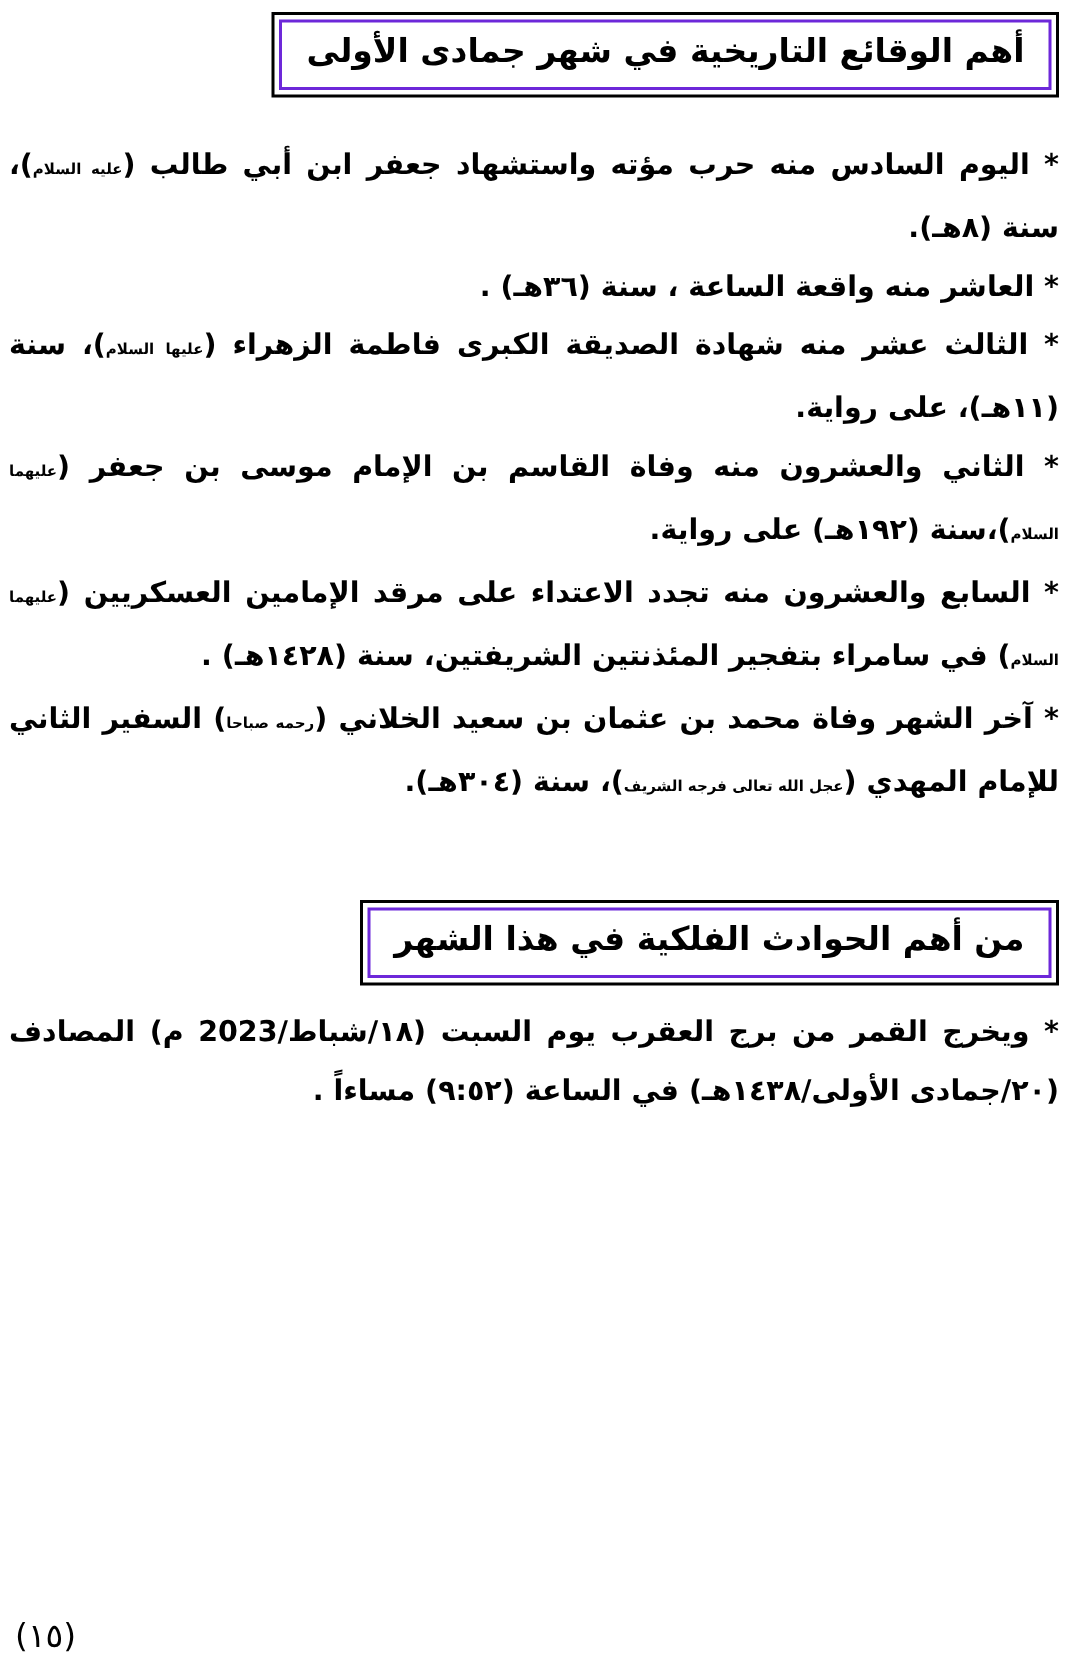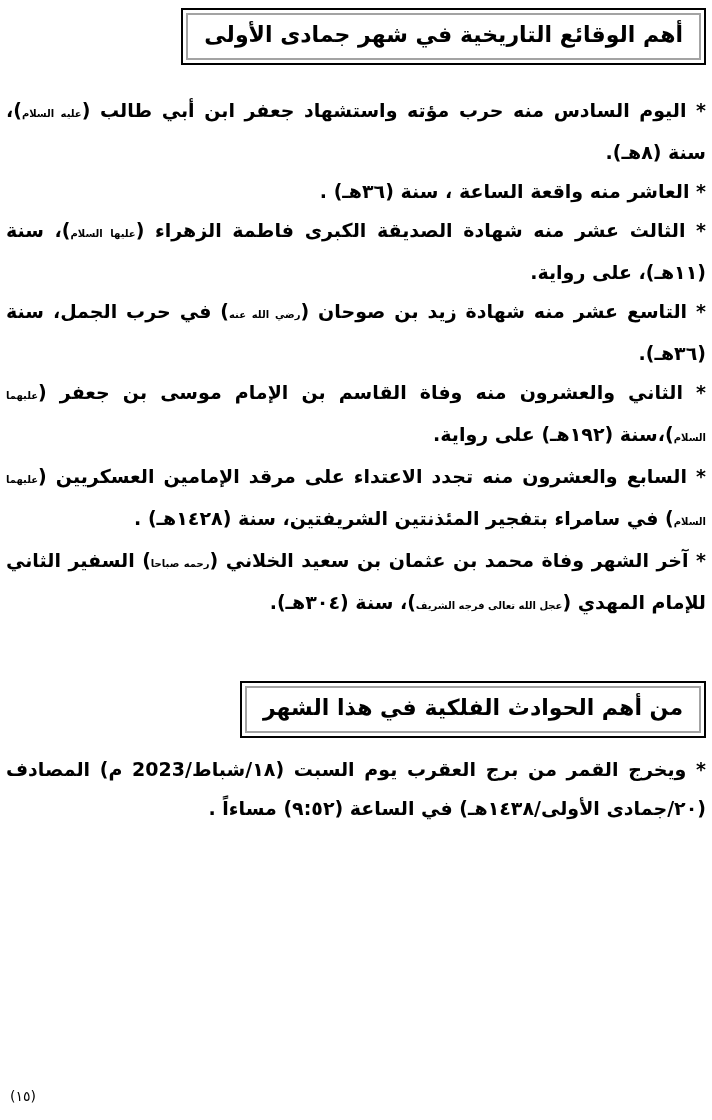--- a/index.html
+++ b/index.html
@@ -22,21 +22,21 @@
   }
   .title-box {
     border: 2px solid #000;
     padding: 3px;
     width: -moz-fit-content;
     width: fit-content;
     max-width: 100%;
     margin-bottom: 26px;
   }
   .title-box-inner {
-    border: 2px solid #a3a3a3;
+    border: 2px solid #6d28d9;
     padding: 5px 16px 7px 16px;
     font-size: 22px;
     line-height: 1.4;
     text-align: center;
     white-space: nowrap;
   }
   .event-list {
     font-size: 19px;
   }
   .event-list p.event {
@@ -52,38 +52,37 @@
   }
   .section-astro .title-box {
     margin-top: 56px;
     margin-bottom: 12px;
   }
   .page-number {
     position: absolute;
     left: 10px;
     bottom: 16px;
     direction: ltr;
-    font-size: 14px;
+    font-size: 22px;
     font-weight: normal;
   }
 </style>
 </head>
 <body>
 
 <div class="content">
 
   <div class="section section-historical">
     <div class="title-box">
       <div class="title-box-inner">أهم الوقائع التاريخية في شهر جمادى الأولى</div>
     </div>
     <div class="event-list">
         <p class="event">* اليوم السادس منه حرب مؤته واستشهاد جعفر ابن أبي طالب (<span class="honorific">عليه السلام</span>)، سنة (٨هـ).</p>
         <p class="event">* العاشر منه واقعة الساعة ، سنة (٣٦هـ) .</p>
         <p class="event">* الثالث عشر منه شهادة الصديقة الكبرى فاطمة الزهراء (<span class="honorific">عليها السلام</span>)، سنة (١١هـ)، على رواية.</p>
-        <p class="event">* التاسع عشر منه شهادة زيد بن صوحان (<span class="honorific">رضي الله عنه</span>) في حرب الجمل، سنة (٣٦هـ).</p>
         <p class="event">* الثاني والعشرون منه وفاة القاسم بن الإمام موسى بن جعفر (<span class="honorific">عليهما السلام</span>)،سنة (١٩٢هـ) على رواية.</p>
         <p class="event">* السابع والعشرون منه تجدد الاعتداء على مرقد الإمامين العسكريين (<span class="honorific">عليهما السلام</span>) في سامراء بتفجير المئذنتين الشريفتين، سنة (١٤٢٨هـ) .</p>
         <p class="event">* آخر الشهر وفاة محمد بن عثمان بن سعيد الخلاني (<span class="honorific">رحمه صباحا</span>) السفير الثاني للإمام المهدي (<span class="honorific">عجل الله تعالى فرجه الشريف</span>)، سنة (٣٠٤هـ).</p>
       </div>
   </div>
 
   <div class="section section-astro">
     <div class="title-box">
       <div class="title-box-inner">من أهم الحوادث الفلكية في هذا الشهر</div>
     </div>

